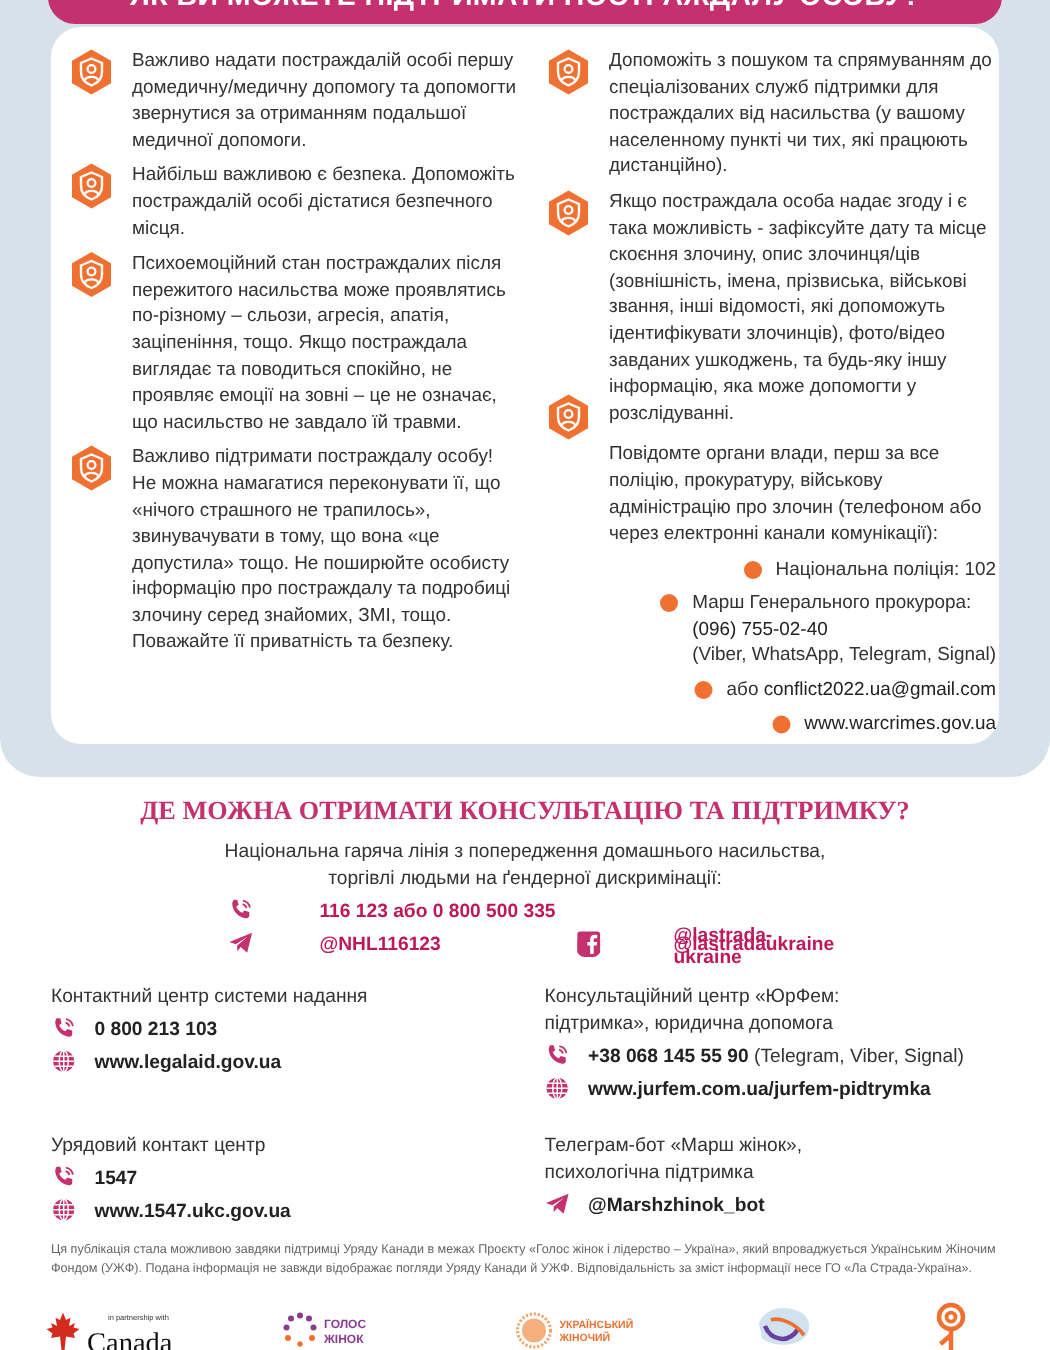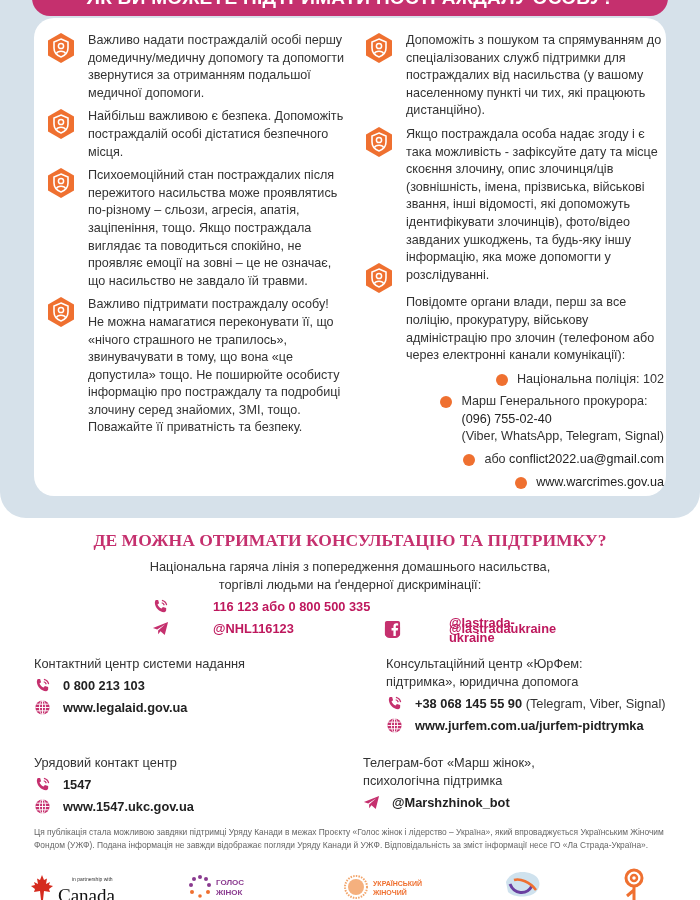--- a/index.html
+++ b/index.html
@@ -237,21 +237,21 @@
     <span>1547</span>
   </div>
   <div class="org-line">
     <svg class="ico">
         <use href="#globe"></use>
       </svg>
     <span>www.1547.ukc.gov.ua</span>
   </div>
 </div>
 
-<div class="org" style="left:363px;top:655px;margin-left:23px;">
+<div class="org" style="left:363px;top:655px;">
   <div class="org-label">
     <div>Консультаційний центр «ЮрФем:</div>
     <div>підтримка», юридична допомога</div>
   </div>
   <div class="org-line">
     <svg class="ico">
         <use href="#phone"></use>
       </svg>
     <span>+38 068 145 55 90</span>&nbsp;<span class="normal">(Telegram, Viber, Signal)</span>
   </div>

